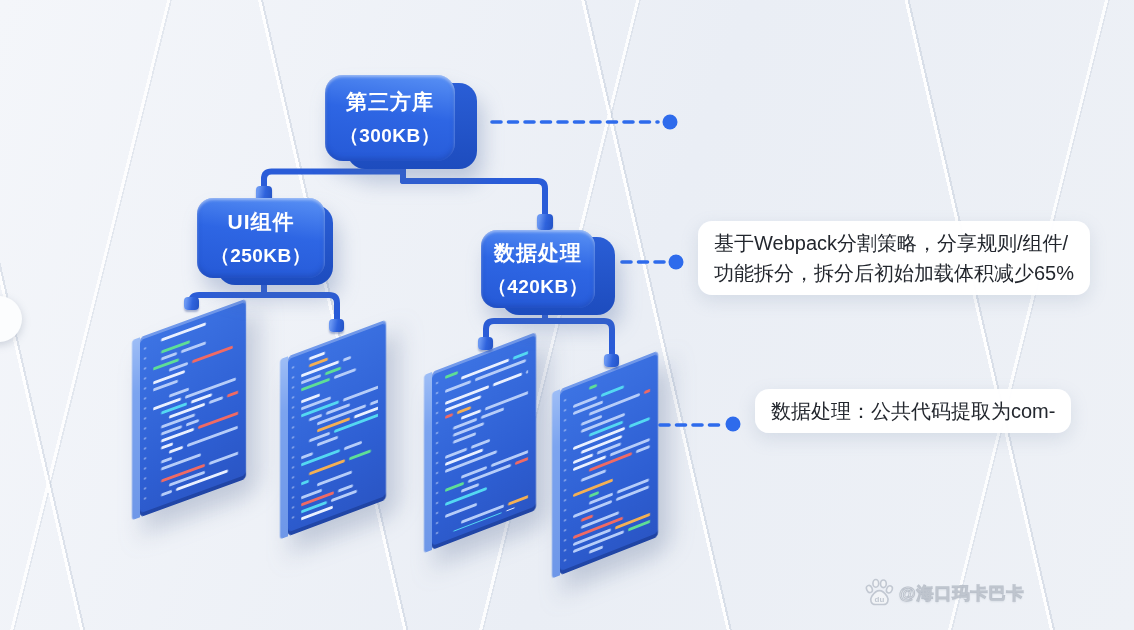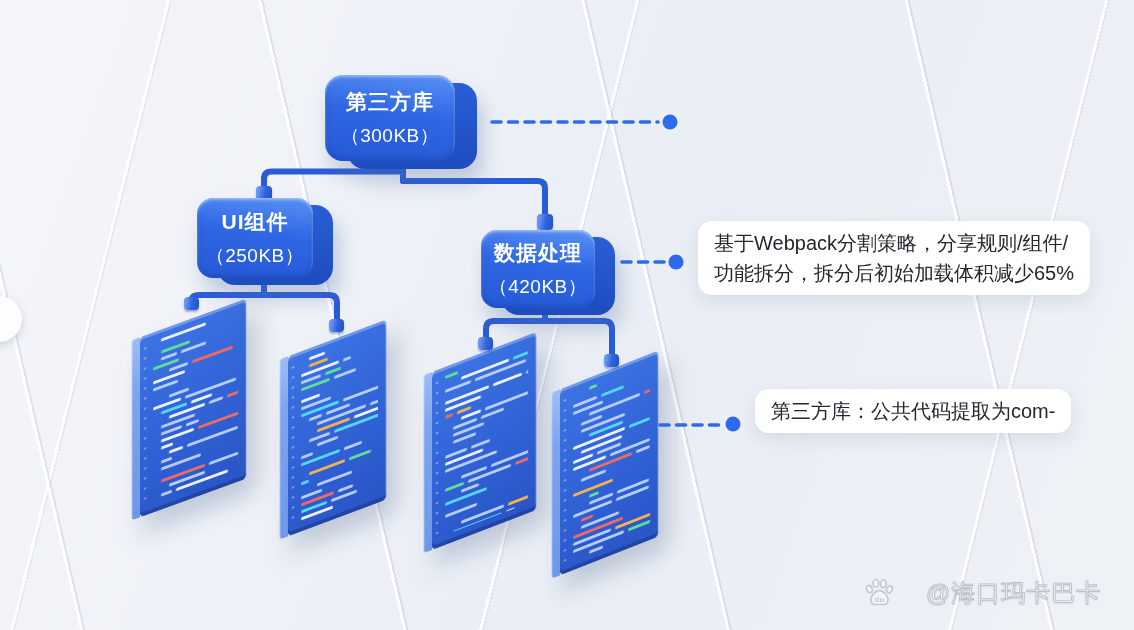--- a/index.html
+++ b/index.html
@@ -45,43 +45,43 @@
     box-shadow:0 2px 2px rgba(20,50,130,.35);}
   
   .node{position:absolute;filter:drop-shadow(6px 14px 10px rgba(80,105,160,.30));}
   .depth{position:absolute;border-radius:18px;background:linear-gradient(180deg,#2a5ed6,#1d4cbe);}
   .face{position:absolute;left:0;top:0;border-radius:18px;display:flex;flex-direction:column;
     align-items:center;justify-content:center;
     background:linear-gradient(188deg,#549004 0%,#2d65e4 0%);  
     background:linear-gradient(188deg,#5a92f5 0%,#2e66e4 45%,#2559d6 100%);
     box-shadow:inset 0 2px 3px rgba(255,255,255,.45), inset 0 -3px 5px rgba(20,55,150,.35);}
   .face .t{color:#fff;font-weight:700;font-size:21px;line-height:27px;letter-spacing:1px;}
-  .face .s{color:#fff;font-weight:400;font-size:19px;line-height:26px;letter-spacing:.5px;margin-top:8px;}
+  .face .s{color:#fff;font-weight:700;font-size:19px;line-height:26px;letter-spacing:.5px;margin-top:8px;}
   .node-root .depth{left:22px;top:8px;width:130px;height:86px;}
   .node-root .face{width:130px;height:86px;}
   .node-ui .depth{left:20px;top:7px;width:116px;height:80px;}
-  .node-ui .face{width:116px;height:80px;border-radius:16px;}
+  .node-ui .face{width:128px;height:80px;border-radius:16px;}
   .node-data .depth{left:20px;top:7px;width:114px;height:78px;}
   .node-data .face{width:114px;height:78px;border-radius:16px;}
   .node-root{left:325px;top:75px;}
   .node-ui{left:197px;top:198px;}
   .node-data{left:481px;top:230px;}
   
   .card{position:absolute;display:inline-block;background:rgba(255,255,255,.96);border-radius:14px;
     padding:7px 16px;color:#23272e;font-size:20px;line-height:30px;
     box-shadow:0 6px 18px rgba(120,140,170,.20);}
   .card div{white-space:nowrap;}
   .c1{left:700px;top:87px;}
   .c2{left:698px;top:221px;}
   .c3{left:755px;top:389px;text-align:center;}
   
   .watermark{position:absolute;left:863px;top:577px;display:flex;align-items:center;gap:4px;}
-  .watermark span{font-size:24px;font-weight:400;color:rgba(255,255,255,.96);letter-spacing:1px;
+  .watermark span{font-size:17px;font-weight:700;color:rgba(255,255,255,.96);letter-spacing:1px;
     -webkit-text-stroke:1px rgba(170,178,190,.75);
-    text-shadow:0 1px 2px rgba(160,168,180,.45);margin-left:27px;}
+    text-shadow:0 1px 2px rgba(160,168,180,.45);}
 </style>
 </head>
 <body>
 
 <div class="stage">
   <div class="floor"></div>
   <div class="carousel-prev"></div>
 
   <div class="panel p1">
       <div class="code">
@@ -476,21 +476,21 @@
       <div class="t">数据处理</div>
       <div class="s">（420KB）</div>
     </div>
   </div>
 
   <div class="card c2">
     <div>基于Webpack分割策略，分享规则/组件/</div>
     <div>功能拆分，拆分后初始加载体积减少65%</div>
   </div>
   <div class="card c3">
-    <div>第三方库：公共代码提取为com-</div>
+    <div>数据处理：公共代码提取为com-</div>
   </div>
 
   <div class="watermark">
     <svg width="32" height="32" viewBox="0 0 40 40">
       <g fill="#f2f4f7" stroke="#c2c8d2" stroke-width="2">
         <ellipse cx="8" cy="15" rx="3.4" ry="4.6" transform="rotate(-24 8 15)"></ellipse>
         <ellipse cx="16" cy="8" rx="3.6" ry="4.8"></ellipse>
         <ellipse cx="25.5" cy="8.5" rx="3.6" ry="4.8"></ellipse>
         <ellipse cx="33" cy="15.5" rx="3.4" ry="4.6" transform="rotate(24 33 15.5)"></ellipse>
         <path d="M20.5 17c-5.4 0-7.4 4.2-9.6 7.4c-2.6 3.8-1 10 4.4 10h10.4c5.4 0 7-6.2 4.4-10c-2.2-3.2-4.2-7.4-9.6-7.4z"></path>

